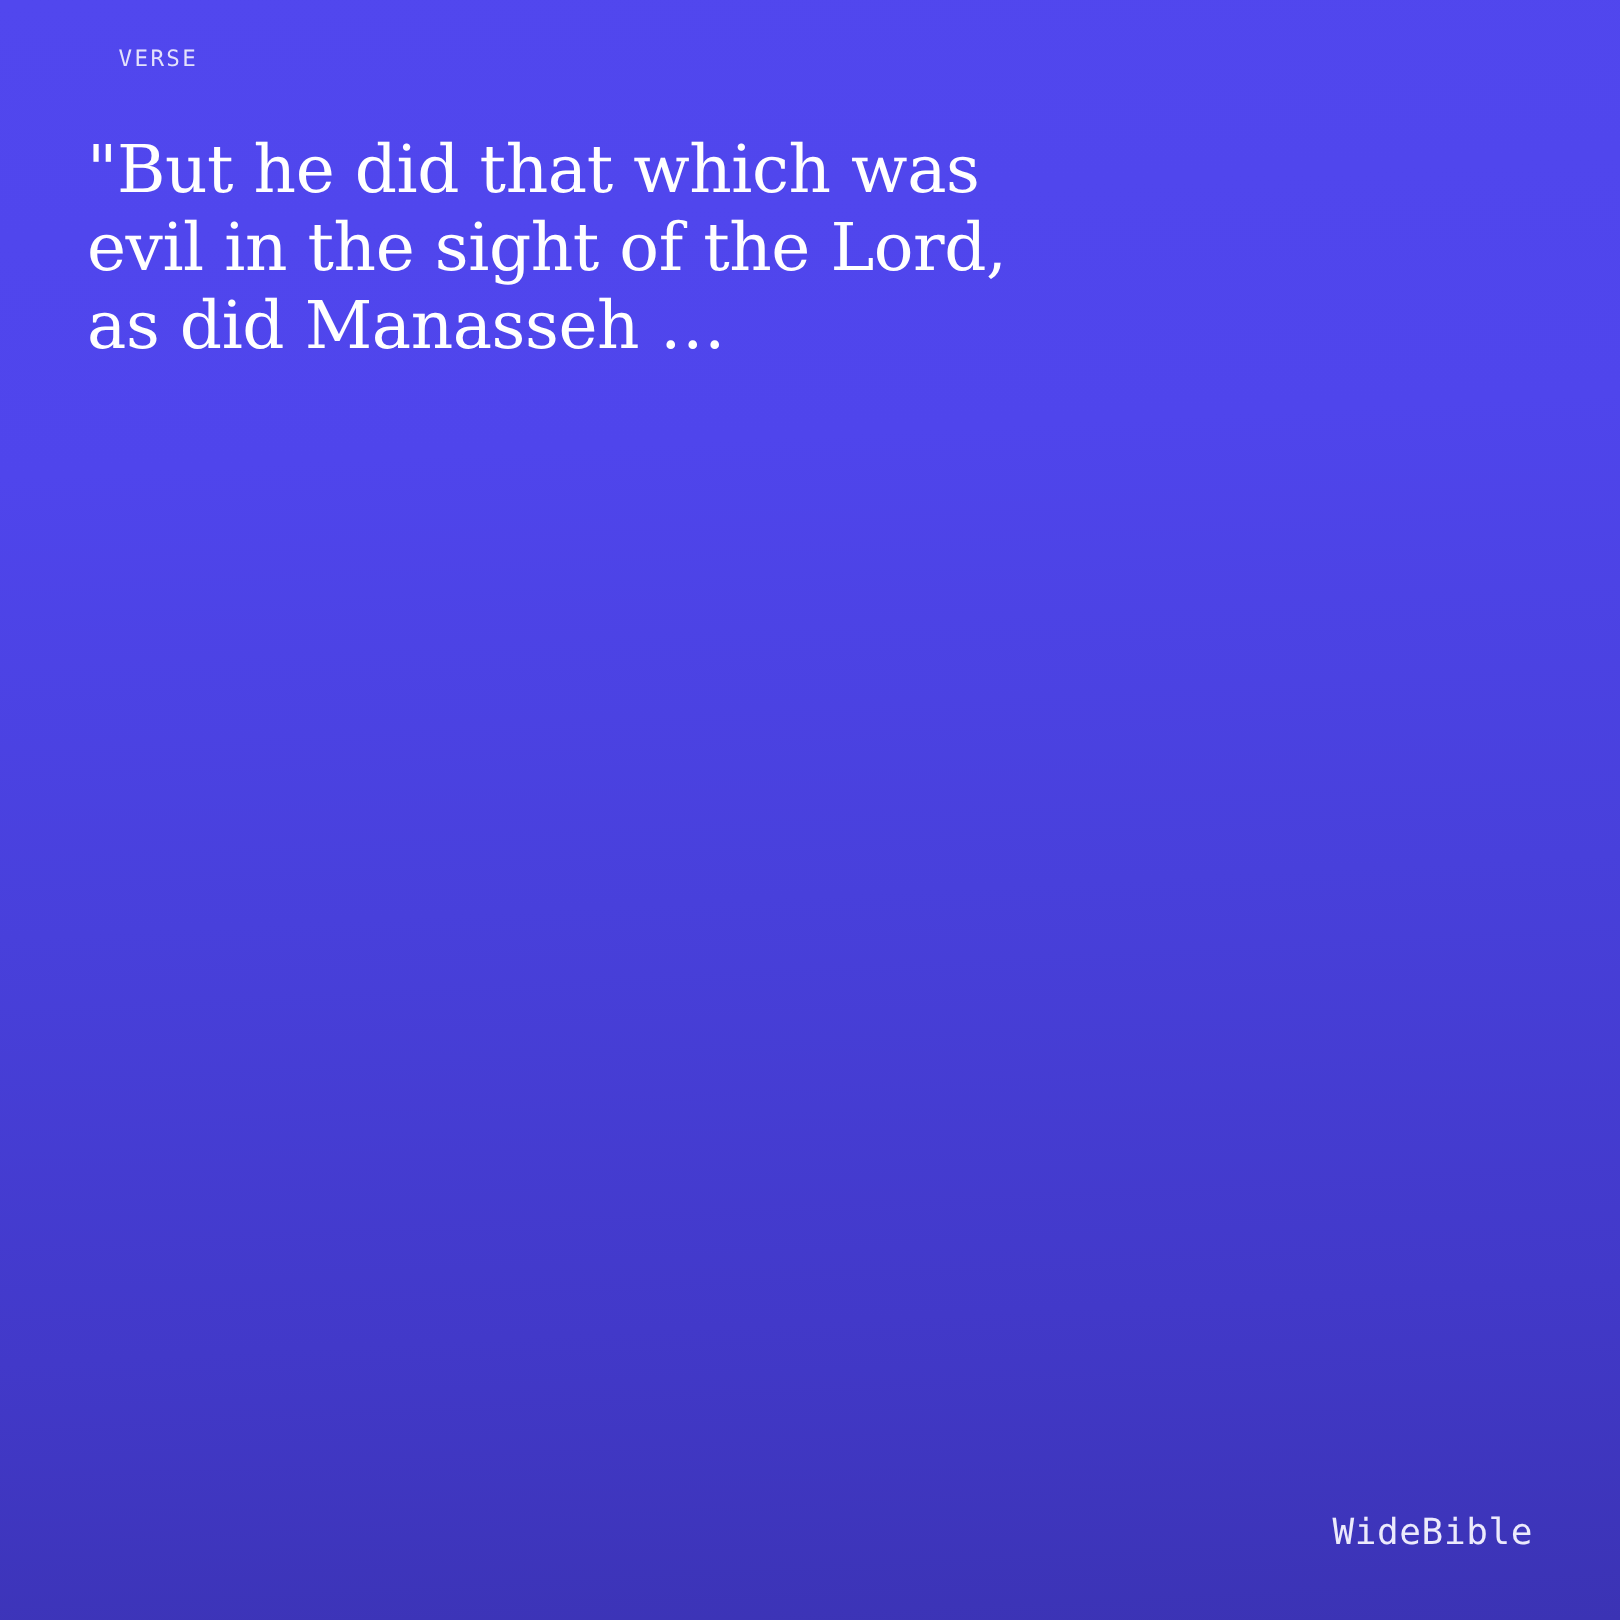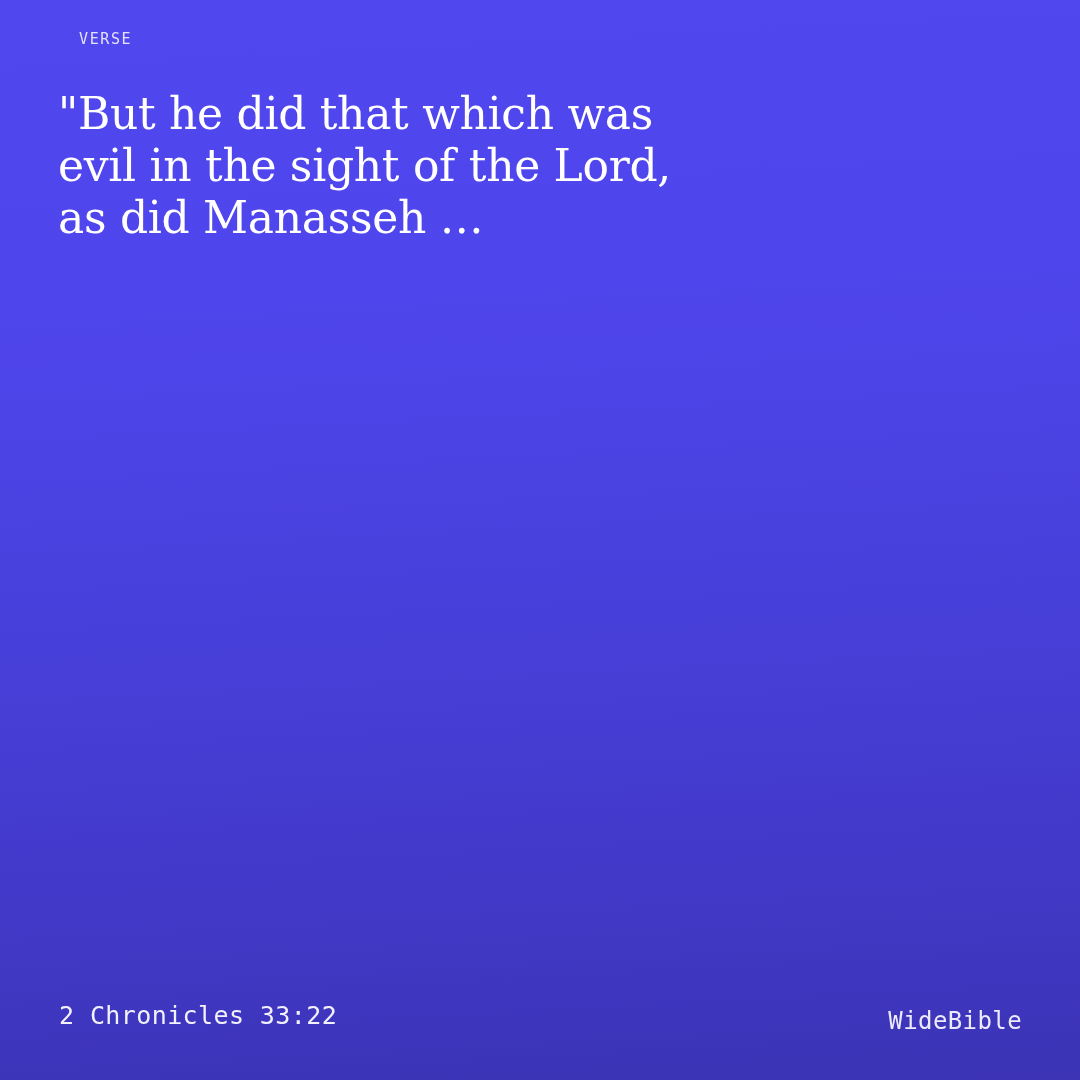--- a/index.html
+++ b/index.html
@@ -61,15 +61,14 @@
     color: #eceafc;
     letter-spacing: 0.4px;
   }
 </style>
 </head>
 <body>
 
 <div class="card">
   <div class="eyebrow">VERSE</div>
   <div class="verse">"But he did that which was evil in the sight of the Lord, as did Manasseh …</div>
-  <div class="reference">2 Chronicles 33:22</div>
   <div class="brand">WideBible</div>
 </div>
 
 </body></html>

